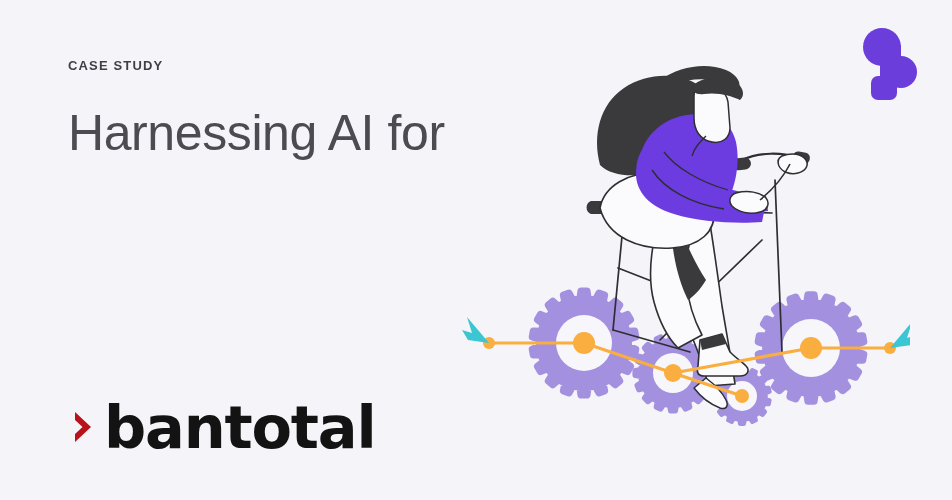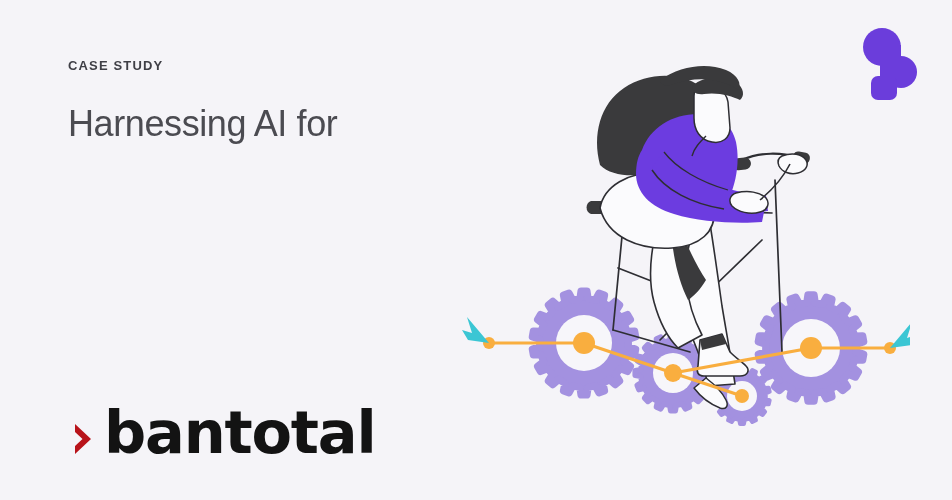--- a/index.html
+++ b/index.html
@@ -28,34 +28,34 @@
   #eyebrow {
     font-size: 13px;
     font-weight: bold;
     letter-spacing: 1.15px;
     color: #3f3f46;
     margin: 0 0 28px 0;
     line-height: 1;
   }
   #headline {
     margin: 0;
-    font-size: 36px;
+    font-size: 50px;
     line-height: 1.32;
     font-weight: 400;
     color: #4b4b51;
     letter-spacing: -0.4px;
   }
 
   
   #brand-logo {
     position: absolute;
     left: 70px;
     top: 392px;
     display: flex;
-    align-items: flex-end;
+    align-items: center;
     height: 70px;
   }
   #brand-chevron {
     display: block;
     margin-right: 6px;
   }
   #brand-wordmark {
     font-size: 59px;
     line-height: 1;
     font-weight: 700;

